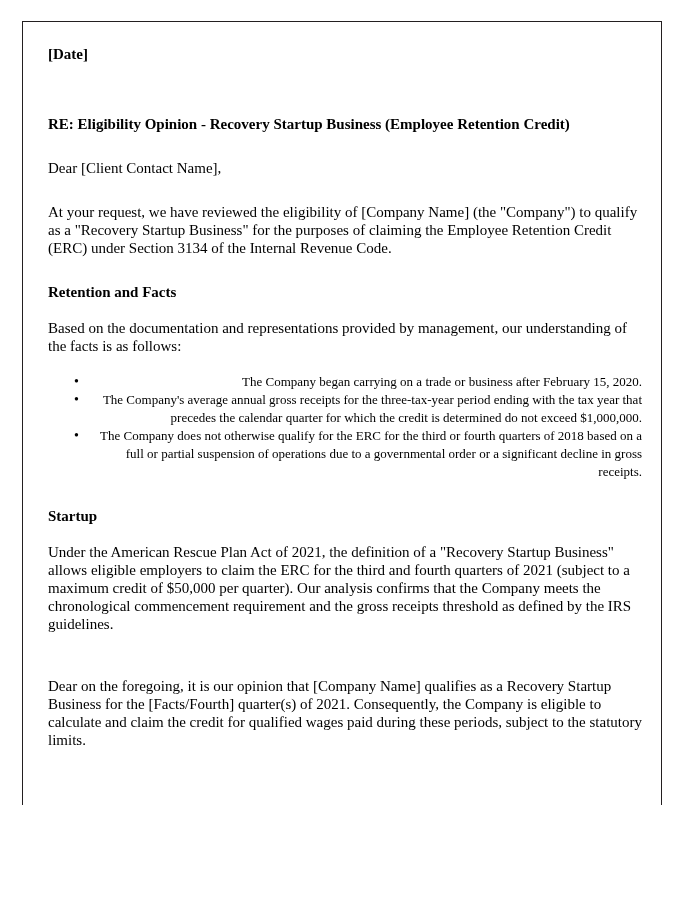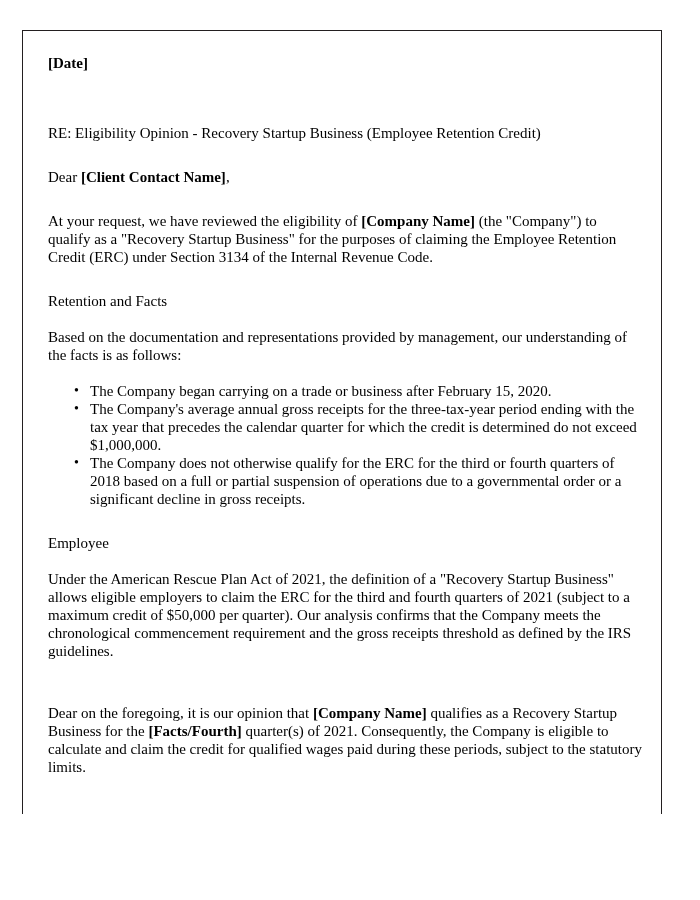--- a/index.html
+++ b/index.html
@@ -22,41 +22,40 @@
     top: 21px;
     width: 640px;          
     height: 784px;         
     border-left: 1.5px solid #231f20;
     border-top: 1.5px solid #231f20;
     border-right: 1.5px solid #231f20;
     border-bottom: none;
     box-sizing: border-box;
     background: #ffffff;
     overflow: hidden;
-    margin-top: 9px;
   }
 
   .doc-body {
     position: absolute;
     left: 25px;            
     top: 23px;             
     width: 594px;          
     font-size: 15px;
     line-height: 18px;
   }
 
   .para {
     margin: 0 0 0 0;
     text-align: left;
     font-size: 15px;
     line-height: 18px;
   }
 
   .heading {
-    font-weight: normal;
+    font-weight: bold;
     font-size: 15px;
     line-height: 18px;
     margin: 0;
   }
 
   .addr-line {
     font-weight: bold;
     font-size: 15px;
     line-height: 18px;
     margin: 0;
@@ -68,33 +67,34 @@
 
   .bullet-list {
     list-style: none;
     margin: 0;
     padding: 0;
   }
   .bullet-list li {
     position: relative;
     padding-left: 42px;     
     margin: 0 0 0 0;
-    font-size: 15px;
+    font-size: 13px;
     line-height: 18px;
+    text-align: right;
   }
   .bullet-list li::before {
     content: "\2022";
     position: absolute;
     left: 26px;             
     top: 0;
     font-size: 14px;
     line-height: 18px;
   }
 
-  b, .bold { font-weight: bold; }
+  b, .bold { font-weight: normal; }
 </style>
 </head>
 <body>
 
 <div class="page-frame">
   <div class="doc-body">
 
     <p class="addr-line">[Date]</p>
 
     <div class="gap-lg"></div>
@@ -123,21 +123,21 @@
     <div class="gap-md"></div>
 
     <ul class="bullet-list">
       <li>The Company began carrying on a trade or business after February 15, 2020.</li>
       <li>The Company's average annual gross receipts for the three-tax-year period ending with the tax year that precedes the calendar quarter for which the credit is determined do not exceed $1,000,000.</li>
       <li>The Company does not otherwise qualify for the ERC for the third or fourth quarters of 2018 based on a full or partial suspension of operations due to a governmental order or a significant decline in gross receipts.</li>
     </ul>
 
     <div class="gap-lg"></div>
 
-    <p class="heading">Employee</p>
+    <p class="heading">Startup</p>
 
     <div class="gap-md"></div>
 
     <p class="para">Under the American Rescue Plan Act of 2021, the definition of a "Recovery Startup Business" allows eligible employers to claim the ERC for the third and fourth quarters of 2021 (subject to a maximum credit of $50,000 per quarter). Our analysis confirms that the Company meets the chronological commencement requirement and the gross receipts threshold as defined by the IRS guidelines.</p>
 
     <div class="gap-lg"></div>
 
 
     <div class="gap-md"></div>
 

